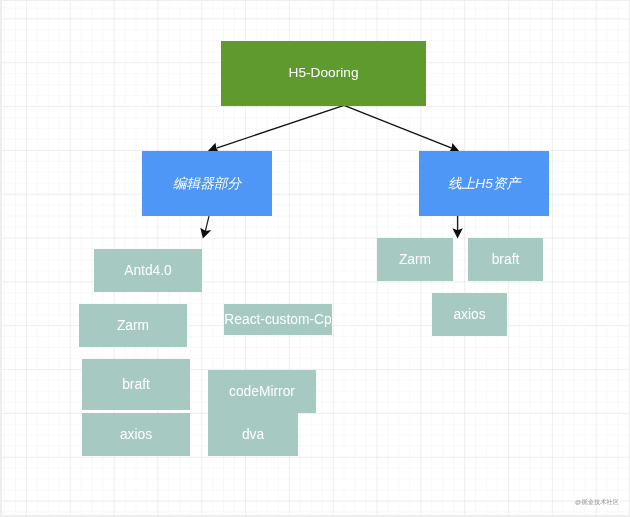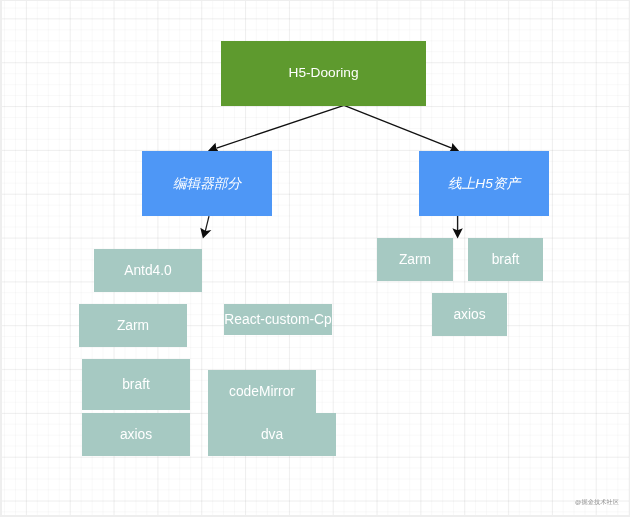--- a/index.html
+++ b/index.html
@@ -77,21 +77,21 @@
     </div>
   <div class="node leaf" style="left: 80px; top: 358px; width: 108px; height: 51px; background: rgb(166, 201, 194);">
       <span>braft</span>
     </div>
   <div class="node leaf" style="left: 206px; top: 358px; width: 108px; height: 43px; background: rgb(166, 201, 194); margin-top: 11px;">
       <span>codeMirror</span>
     </div>
   <div class="node leaf" style="left: 80px; top: 412px; width: 108px; height: 43px; background: rgb(166, 201, 194);">
       <span>axios</span>
     </div>
-  <div class="node leaf" style="left: 206px; top: 412px; width: 128px; height: 43px; background: rgb(166, 201, 194);">
+  <div class="node leaf" style="left: 206px; top: 412px; width: 90px; height: 43px; background: rgb(166, 201, 194);">
       <span>dva</span>
     </div>
 
   <div class="node leaf" style="left: 375px; top: 237px; width: 76px; height: 43px; background: rgb(166, 201, 194);">
       <span>Zarm</span>
     </div>
   <div class="node leaf" style="left: 466px; top: 237px; width: 75px; height: 43px; background: rgb(166, 201, 194);">
       <span>braft</span>
     </div>
   <div class="node leaf" style="left: 430px; top: 292px; width: 75px; height: 43px; background: rgb(166, 201, 194);">

